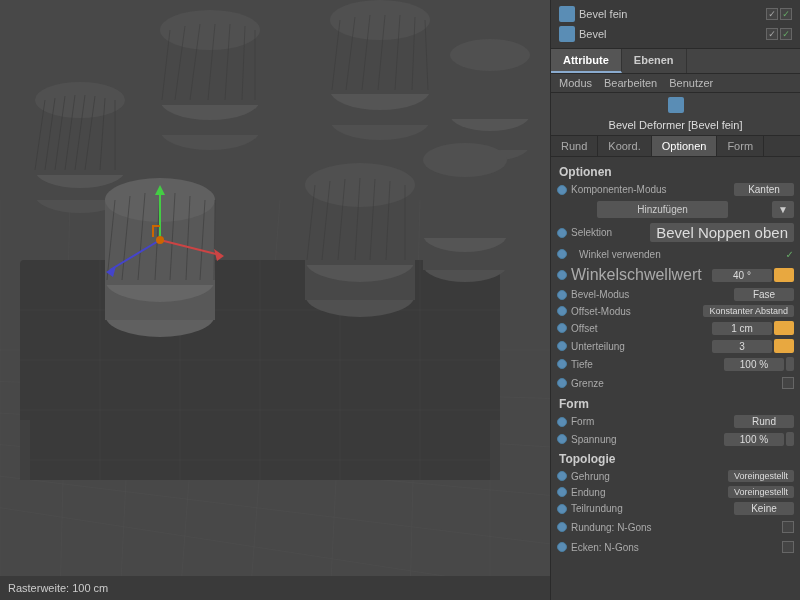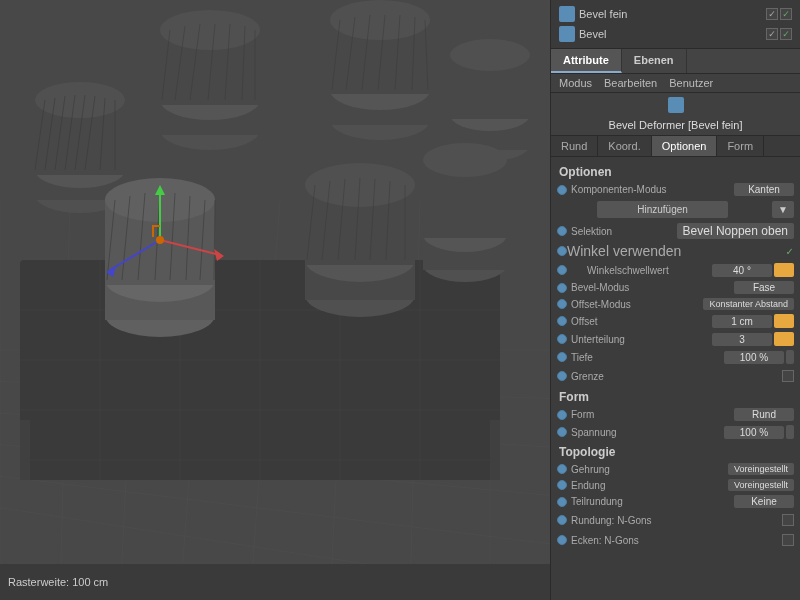--- a/index.html
+++ b/index.html
@@ -3,21 +3,21 @@
   <meta charset="utf-8">
   <style>
     * { margin: 0; padding: 0; box-sizing: border-box; }
     body { width: 800px; height: 600px; overflow: hidden; font-family: Arial, sans-serif; font-size: 11px; background: #3c3c3c; }
 
     .main-container { display: flex; width: 800px; height: 600px; }
 
     
     .viewport { flex: 1; position: relative; background: #4a4a4a; overflow: hidden; }
 
-    .status-bar { position: absolute; bottom: 0; left: 0; right: 0; background: #3a3a3a; color: #ccc; font-size: 11px; padding: 2px 8px; height: 36px; display: flex; align-items: center; }
+    .status-bar { position: absolute; bottom: 0; left: 0; right: 0; background: #3a3a3a; color: #ccc; font-size: 11px; padding: 2px 8px; height: 24px; display: flex; align-items: center; }
 
     
     .right-panel { width: 250px; background: #8b5cf6; border-left: 1px solid #2a2a2a; display: flex; flex-direction: column; overflow: hidden; }
 
     
     .object-list { background: #3a3a3a; padding: 4px; border-bottom: 1px solid #2a2a2a; }
     .object-item { display: flex; align-items: center; padding: 2px 4px; color: #ccc; font-size: 11px; gap: 4px; }
     .object-icon { width: 16px; height: 16px; background: #5a8db5; border-radius: 2px; display: flex; align-items: center; justify-content: center; }
     .object-name { flex: 1; }
     .object-checks { display: flex; gap: 2px; }
@@ -279,32 +279,32 @@
       </div>
 
       <div class="button-row">
         <div class="btn">Hinzufügen</div>
         <div class="btn btn-small">▼</div>
       </div>
 
       <div class="dropdown-row">
         <span class="prop-dot"></span>
         <span style="margin-left:4px; color:#aaa; font-size:10px; flex:1;">Selektion</span>
-        <span class="prop-value" style="font-size:12px; min-width:80px;">Bevel Noppen oben</span>
+        <span class="prop-value" style="font-size:15px; min-width:80px;">Bevel Noppen oben</span>
       </div>
 
       <div class="prop-row">
         <span class="prop-dot"></span>
-        <span style="margin-left:0; color:#aaa; font-size:14px; flex:1;">Winkel verwenden</span>
+        <span style="margin-left:12px; color:#aaa; font-size:10px; flex:1;">Winkel verwenden</span>
         <span class="checkmark">✓</span>
       </div>
 
       <div class="dropdown-row">
         <span class="prop-dot"></span>
-        <span style="margin-left:20px; color:#aaa; font-size:10px; flex:1;">Winkelschwellwert</span>
+        <span style="margin-left:4px; color:#aaa; font-size:16px; flex:1;">Winkelschwellwert</span>
         <span class="prop-value">40 °</span>
         <div style="width:20px; height:14px; background:#e8a840; border-radius:2px; margin-left:2px;"></div>
       </div>
 
       <div class="dropdown-row">
         <span class="prop-dot"></span>
         <span style="margin-left:4px; color:#aaa; font-size:10px; flex:1;">Bevel-Modus</span>
         <span class="prop-value">Fase</span>
       </div>
 

